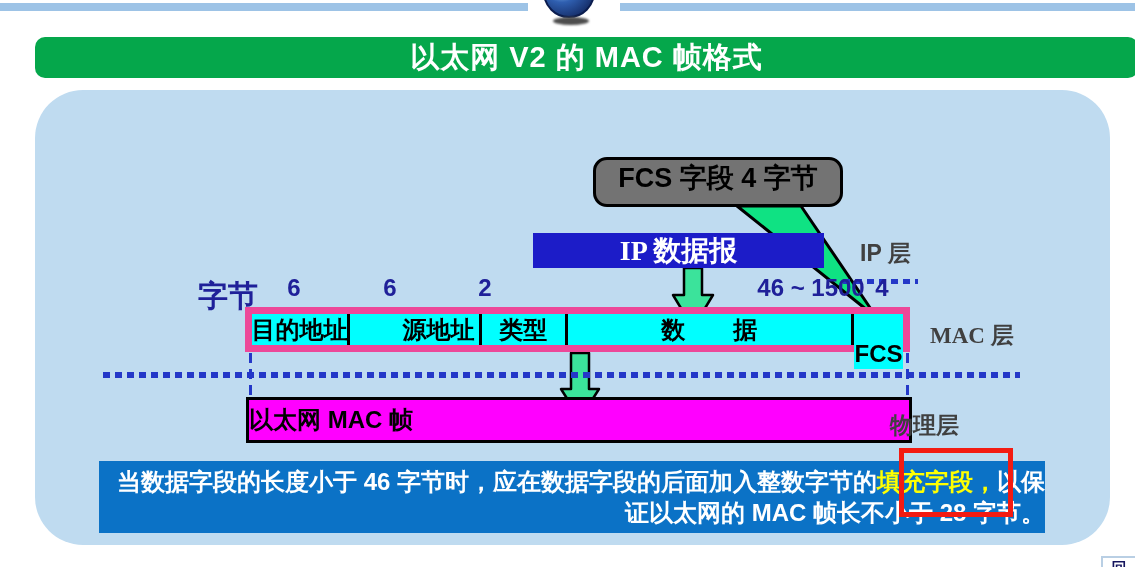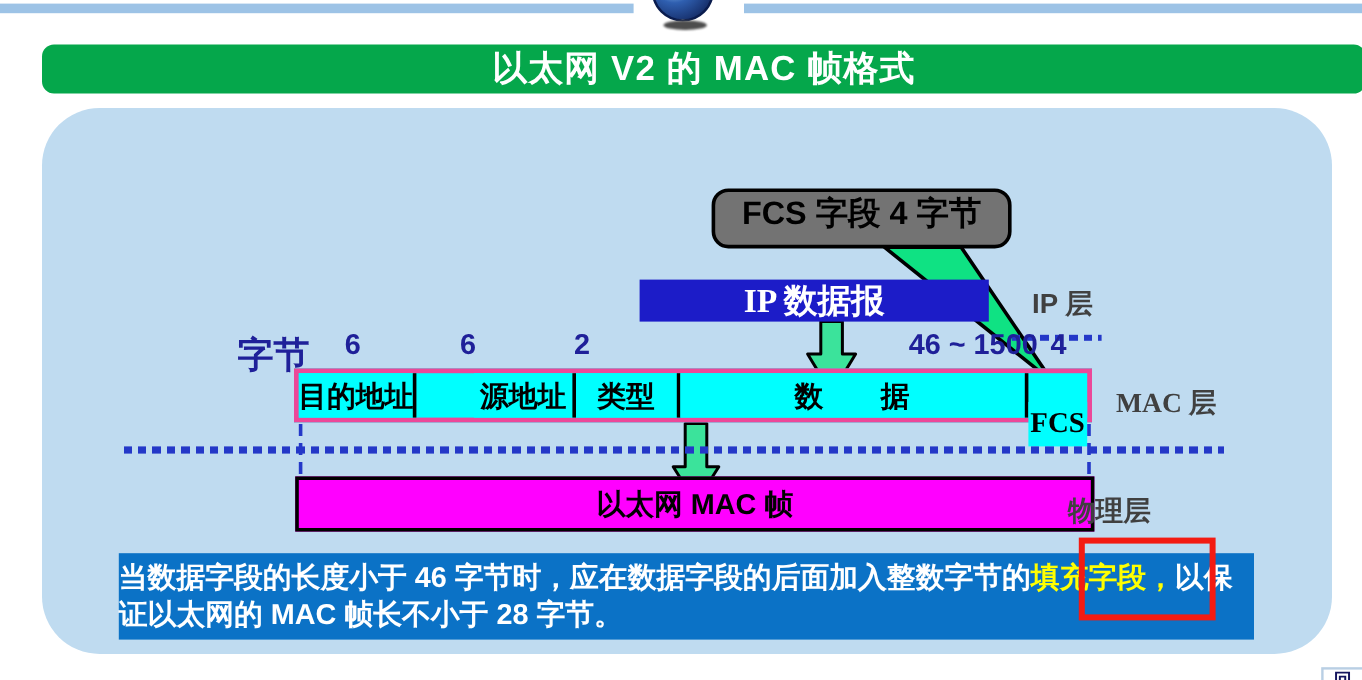--- a/index.html
+++ b/index.html
@@ -43,43 +43,43 @@
     position:absolute;left:533px;top:233px;width:291px;height:35px;background:#1C1CC8;
     color:#fff;font-weight:bold;font-size:28px;display:flex;align-items:center;justify-content:center;font-family:Liberation Serif, serif;
   }
   .layer-label{position:absolute;color:#404040;font-weight:bold;font-size:23px;white-space:nowrap;}
   .byte-label{position:absolute;top:274px;color:#1F2099;font-weight:bold;font-size:24px;
     transform:translateX(-50%);white-space:nowrap;}
   .byte-unit{position:absolute;left:198px;top:276px;color:#1F2099;font-weight:bold;font-size:30px;}
   
   .frame-row{
     position:absolute;left:245px;top:307px;width:665px;height:45px;display:flex;
-    border:4px solid #ec4899;box-sizing:border-box;background:#00FFFF;font-family:Liberation Serif, serif;
+    border:7px solid #ec4899;box-sizing:border-box;background:#00FFFF;
   }
   .cell{
     height:100%;box-sizing:border-box;border-right:3px solid #000;background:#00FFFF;
     display:flex;align-items:center;justify-content:center;
     font-size:24px;font-weight:bold;color:#000;white-space:pre;
   }
   .cell:last-child{border-right:none;}
   
   .dotline{position:absolute;height:6px;
     background:repeating-linear-gradient(90deg,#2438C8 0 7px,transparent 7px 12px);}
   .dashv{position:absolute;width:3px;
     background:repeating-linear-gradient(180deg,#2438C8 0 10px,transparent 10px 16px);}
   
   .macframe{
     position:absolute;left:246px;top:397px;width:666px;height:46px;background:#FF00FF;
-    border:3px solid #000;box-sizing:border-box;display:flex;align-items:center;justify-content:center;
+    border:3px solid #000;box-sizing:border-box;display:flex;align-items:center;justify-content:flex-start;
     font-size:24px;font-weight:bold;color:#000;
   }
   
   .note{
     position:absolute;left:99px;top:461px;width:946px;height:72px;background:#0B72C6;
-    color:#fff;font-weight:bold;font-size:24px;line-height:31px;text-align:left;
+    color:#fff;font-weight:bold;font-size:24px;line-height:31px;text-align:right;
     padding-top:5px;box-sizing:border-box;
   }
   .hl{color:#FFFF00;}
   .redbox{
     position:absolute;left:899px;top:448px;width:114px;height:69px;
     border:5px solid #F31B12;box-sizing:border-box;background:transparent;
   }
   .svg-layer{position:absolute;left:0;top:0;width:1135px;height:567px;pointer-events:none;}
   
   .corner-btn{

